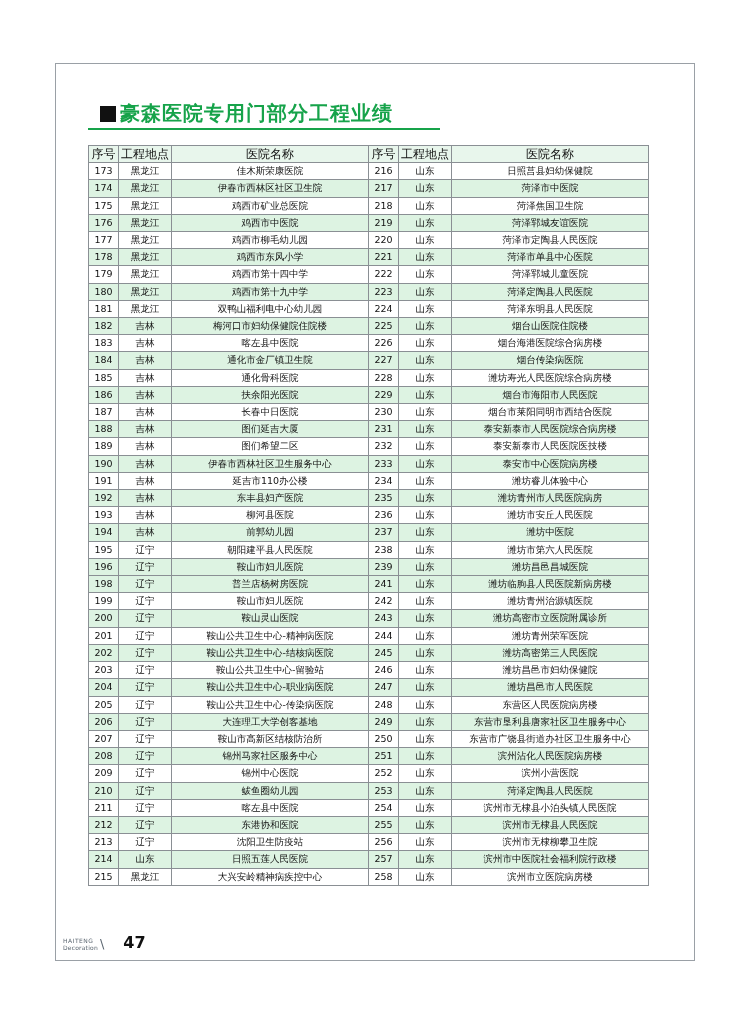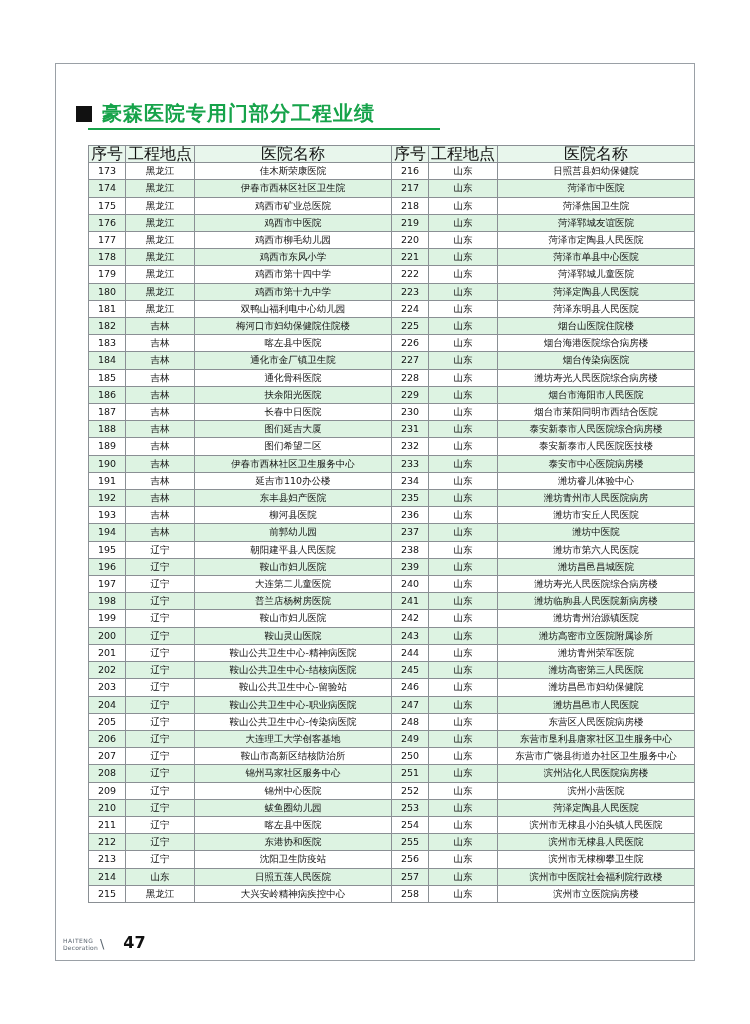--- a/index.html
+++ b/index.html
@@ -18,22 +18,22 @@
   .frame{
     position:absolute;
     left:55px;top:63px;
     width:640px;height:898px;
     border:1px solid #9aa0a6;
     box-sizing:border-box;
     background:#ffffff;
   }
   .title-row{
     position:absolute;
-    left:76px;top:100px;
-    display:flex;align-items:center;gap:10px;
+    left:100px;top:100px;
+    display:flex;align-items:center;gap:4px;
   }
   .title-square{
     width:16px;height:16px;background:#111111;
     display:inline-block;
   }
   .title-text{
     font-family:"DejaVu Sans", sans-serif;
     font-size:20px;
     font-weight:bold;
     color:#16a34a;
@@ -61,21 +61,21 @@
     line-height:16.2px;
     padding:0 2px;
     text-align:center;
     vertical-align:middle;
     overflow:hidden;
     white-space:nowrap;
     font-weight:normal;
   }
   thead td{
     background:#e8f6ec;
-    font-size:16px;
+    font-size:12px;
   }
   
   col.c-num{width:30px;}
   col.c-place{width:48px;}
   col.c-name{width:197px;}
 
   .row-white td{background:#ffffff;}
   .row-green td{background:#ddf3e2;}
 
   .footer{
@@ -327,28 +327,20 @@
           <td>潍坊市第六人民医院</td>
         </tr>
         <tr class="row-green">
           <td>196</td>
           <td>辽宁</td>
           <td>鞍山市妇儿医院</td>
           <td>239</td>
           <td>山东</td>
           <td>潍坊昌邑昌城医院</td>
         </tr>
-        <tr class="row-white">
-          <td>197</td>
-          <td>辽宁</td>
-          <td>大连第二儿童医院</td>
-          <td>240</td>
-          <td>山东</td>
-          <td>潍坊寿光人民医院综合病房楼</td>
-        </tr>
         <tr class="row-green">
           <td>198</td>
           <td>辽宁</td>
           <td>普兰店杨树房医院</td>
           <td>241</td>
           <td>山东</td>
           <td>潍坊临朐县人民医院新病房楼</td>
         </tr>
         <tr class="row-white">
           <td>199</td>

